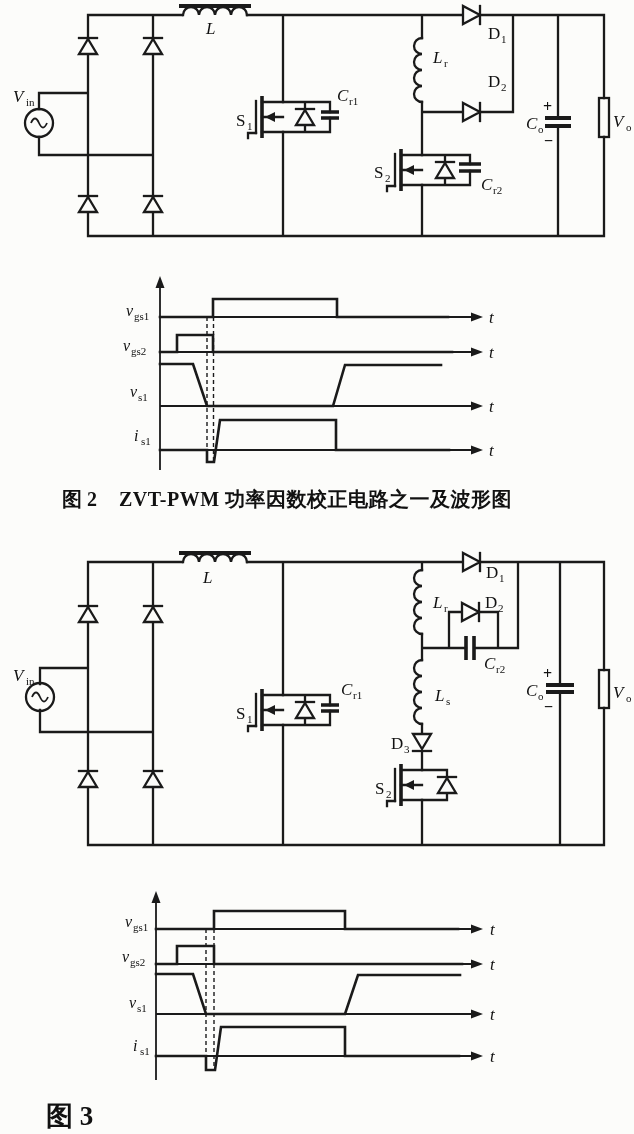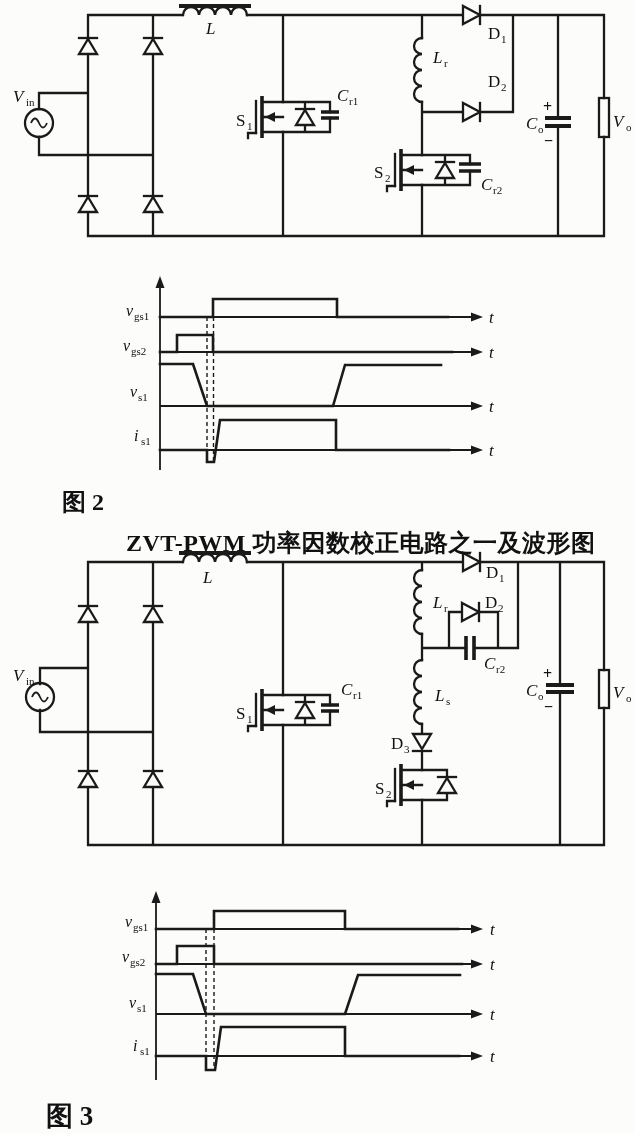--- a/index.html
+++ b/index.html
@@ -14,23 +14,23 @@
   .dash{stroke:#1a1a1a;stroke-width:1.4;fill:none;stroke-dasharray:4 3;}
   .fillk{fill:#1a1a1a;stroke:none;}
   .hollow{fill:#fcfcfa;stroke:#1a1a1a;stroke-width:2.3;stroke-linejoin:miter;}
   text{fill:#111;}
   .it{font-family:"Liberation Serif",serif;font-style:italic;font-size:17px;}
   .it16{font-family:"Liberation Serif",serif;font-style:italic;font-size:16px;}
   .rm{font-family:"Liberation Serif",serif;font-size:17px;}
   .sub{font-family:"Liberation Serif",serif;font-size:11px;}
   .sign{font-family:"Liberation Serif",serif;font-size:16px;font-weight:bold;}
   .caption{position:absolute;display:flex;gap:22px;font-weight:bold;color:#111;white-space:nowrap;}
-  #cap2{top:486px;left:62px;font-size:24px;}
+  #cap2{top:486px;left:62px;font-size:20px;}
   #cap3{top:1098px;left:46px;font-size:27px;}
-  .cap-text{letter-spacing:0.5px;margin-top:41px;}
+  .cap-text{letter-spacing:0.5px;}
 </style>
 </head>
 <body>
 
 <div class="page">
 
 <svg width="634" height="1134" viewBox="0 0 634 1134">
   <defs>
     <g id="d-up">
       <polygon class="hollow" points="-9,8 9,8 0,-7"></polygon>

